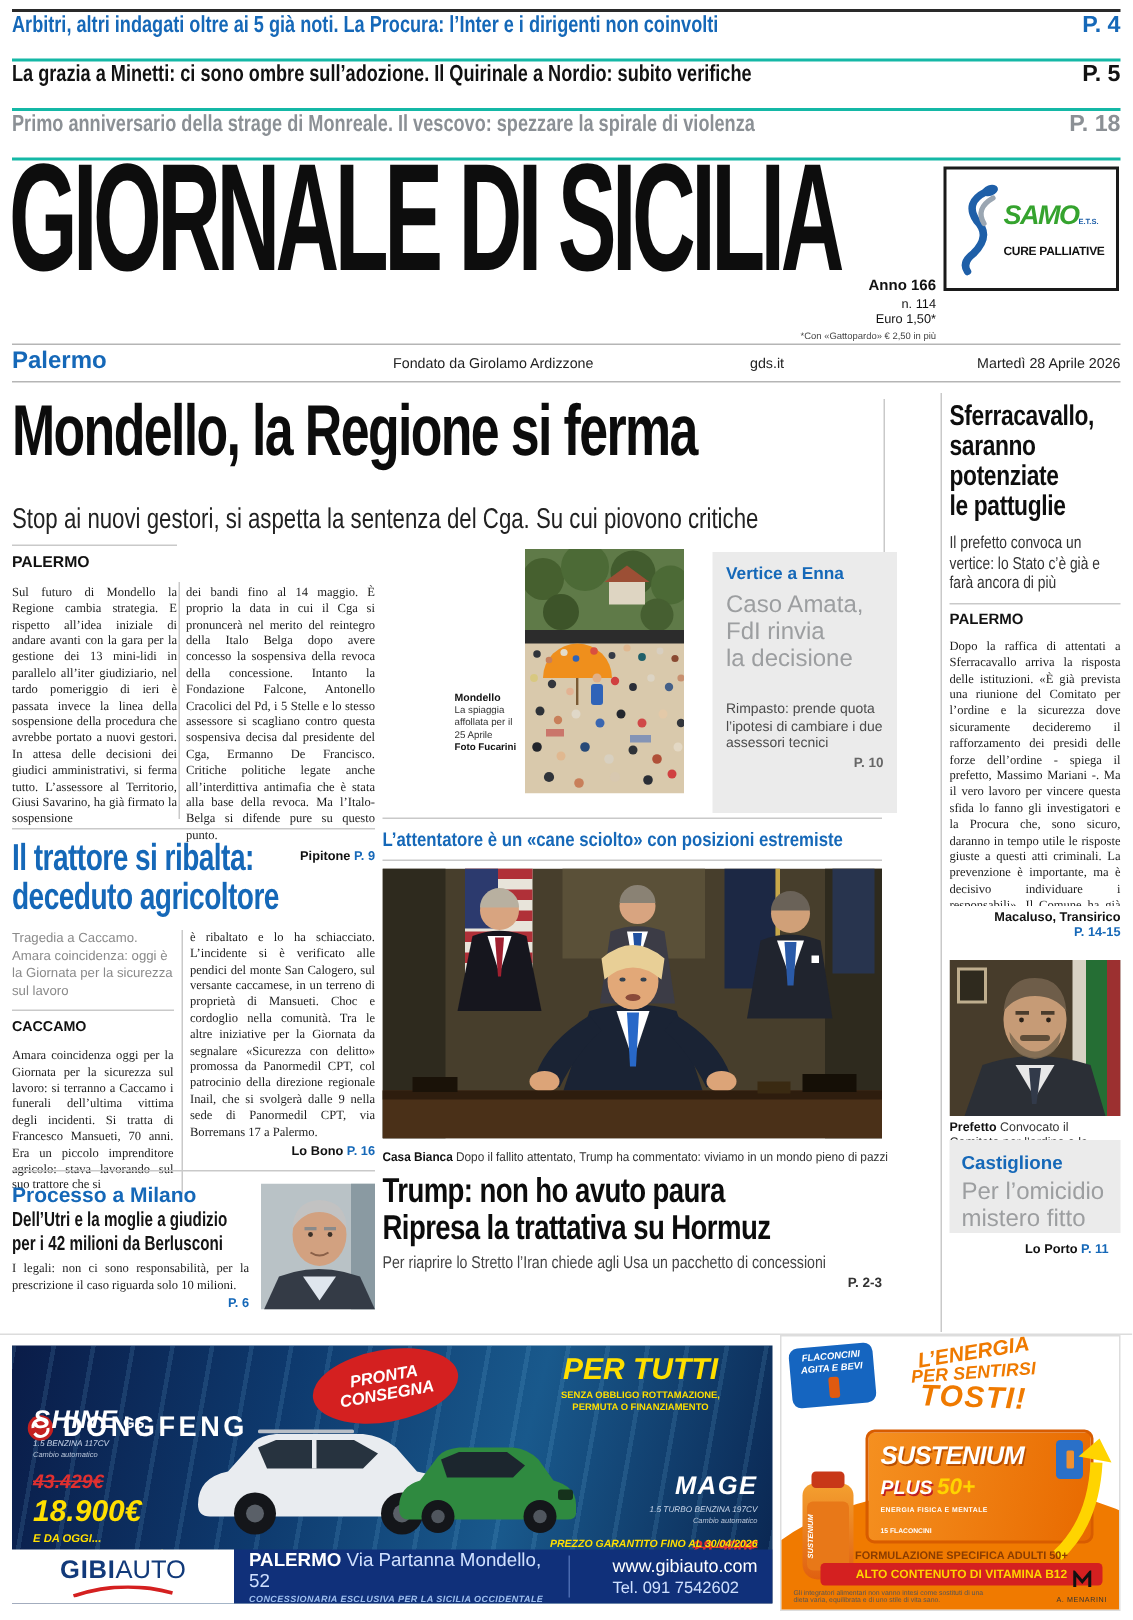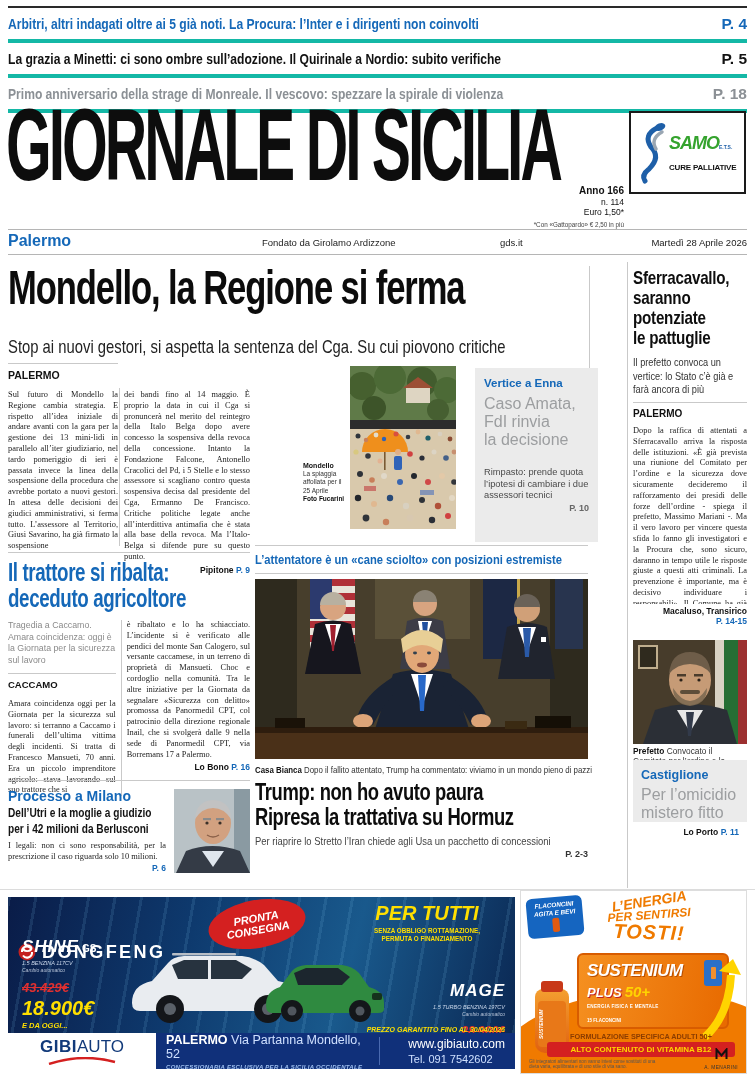--- a/index.html
+++ b/index.html
@@ -5,21 +5,21 @@
   html,body{margin:0;padding:0;background:#fff;}
   .page{position:relative;width:755px;height:1080px;background:#fff;font-family:"Liberation Sans",sans-serif;overflow:hidden;color:#111;}
   .cnd{display:inline-block;transform-origin:0 0;white-space:nowrap;}
   .hr{position:absolute;height:1px;background:#c9c9c9;}
   .vr{position:absolute;width:1px;background:#c9c9c9;}
   .serif{font-family:"Liberation Serif",serif;font-size:8.4px;line-height:10.8px;text-align:justify;color:#1c1c1c;hyphens:auto;}
   .blue{color:#1568b8;}
   .pg{font-weight:bold;}
   
   #topstrip{position:absolute;left:8px;top:6px;width:739px;border-top:2px solid #2a2a2a;}
-  .strip-row{height:31px;display:flex;justify-content:space-between;align-items:center;border-bottom:4px solid #14b8a6;font-weight:bold;font-size:15.5px;}
+  .strip-row{height:31px;display:flex;justify-content:space-between;border-bottom:2px solid #14b8a6;font-weight:bold;font-size:15.5px;}
   .strip-row .t{transform:scaleX(0.78);}
   .c-blue{color:#1568b8;} .c-black{color:#121212;} .c-gray{color:#8b9095;}
   
   #mast-title{position:absolute;left:6px;top:100px;font-size:98px;font-weight:bold;letter-spacing:-5px;line-height:86px;color:#0d0d0d;transform:scale(0.60,1.04);}
   #samo{position:absolute;left:629px;top:111px;width:117px;height:83px;border:2px solid #1a1a1a;background:#fff;box-sizing:border-box;display:flex;align-items:center;padding:2px 4px;}
   #samo .txt{text-align:left;}
   #samo .nm{color:#35a32e;font-weight:bold;font-size:18px;font-style:italic;letter-spacing:-1px;}
   #samo .ets{color:#1e5fa8;font-size:5px;font-weight:bold;}
   #samo .tag{color:#111;font-size:8px;font-weight:bold;margin-top:9px;letter-spacing:-0.2px;}
   #edition{position:absolute;right:131px;top:186px;text-align:right;line-height:10.5px;}

